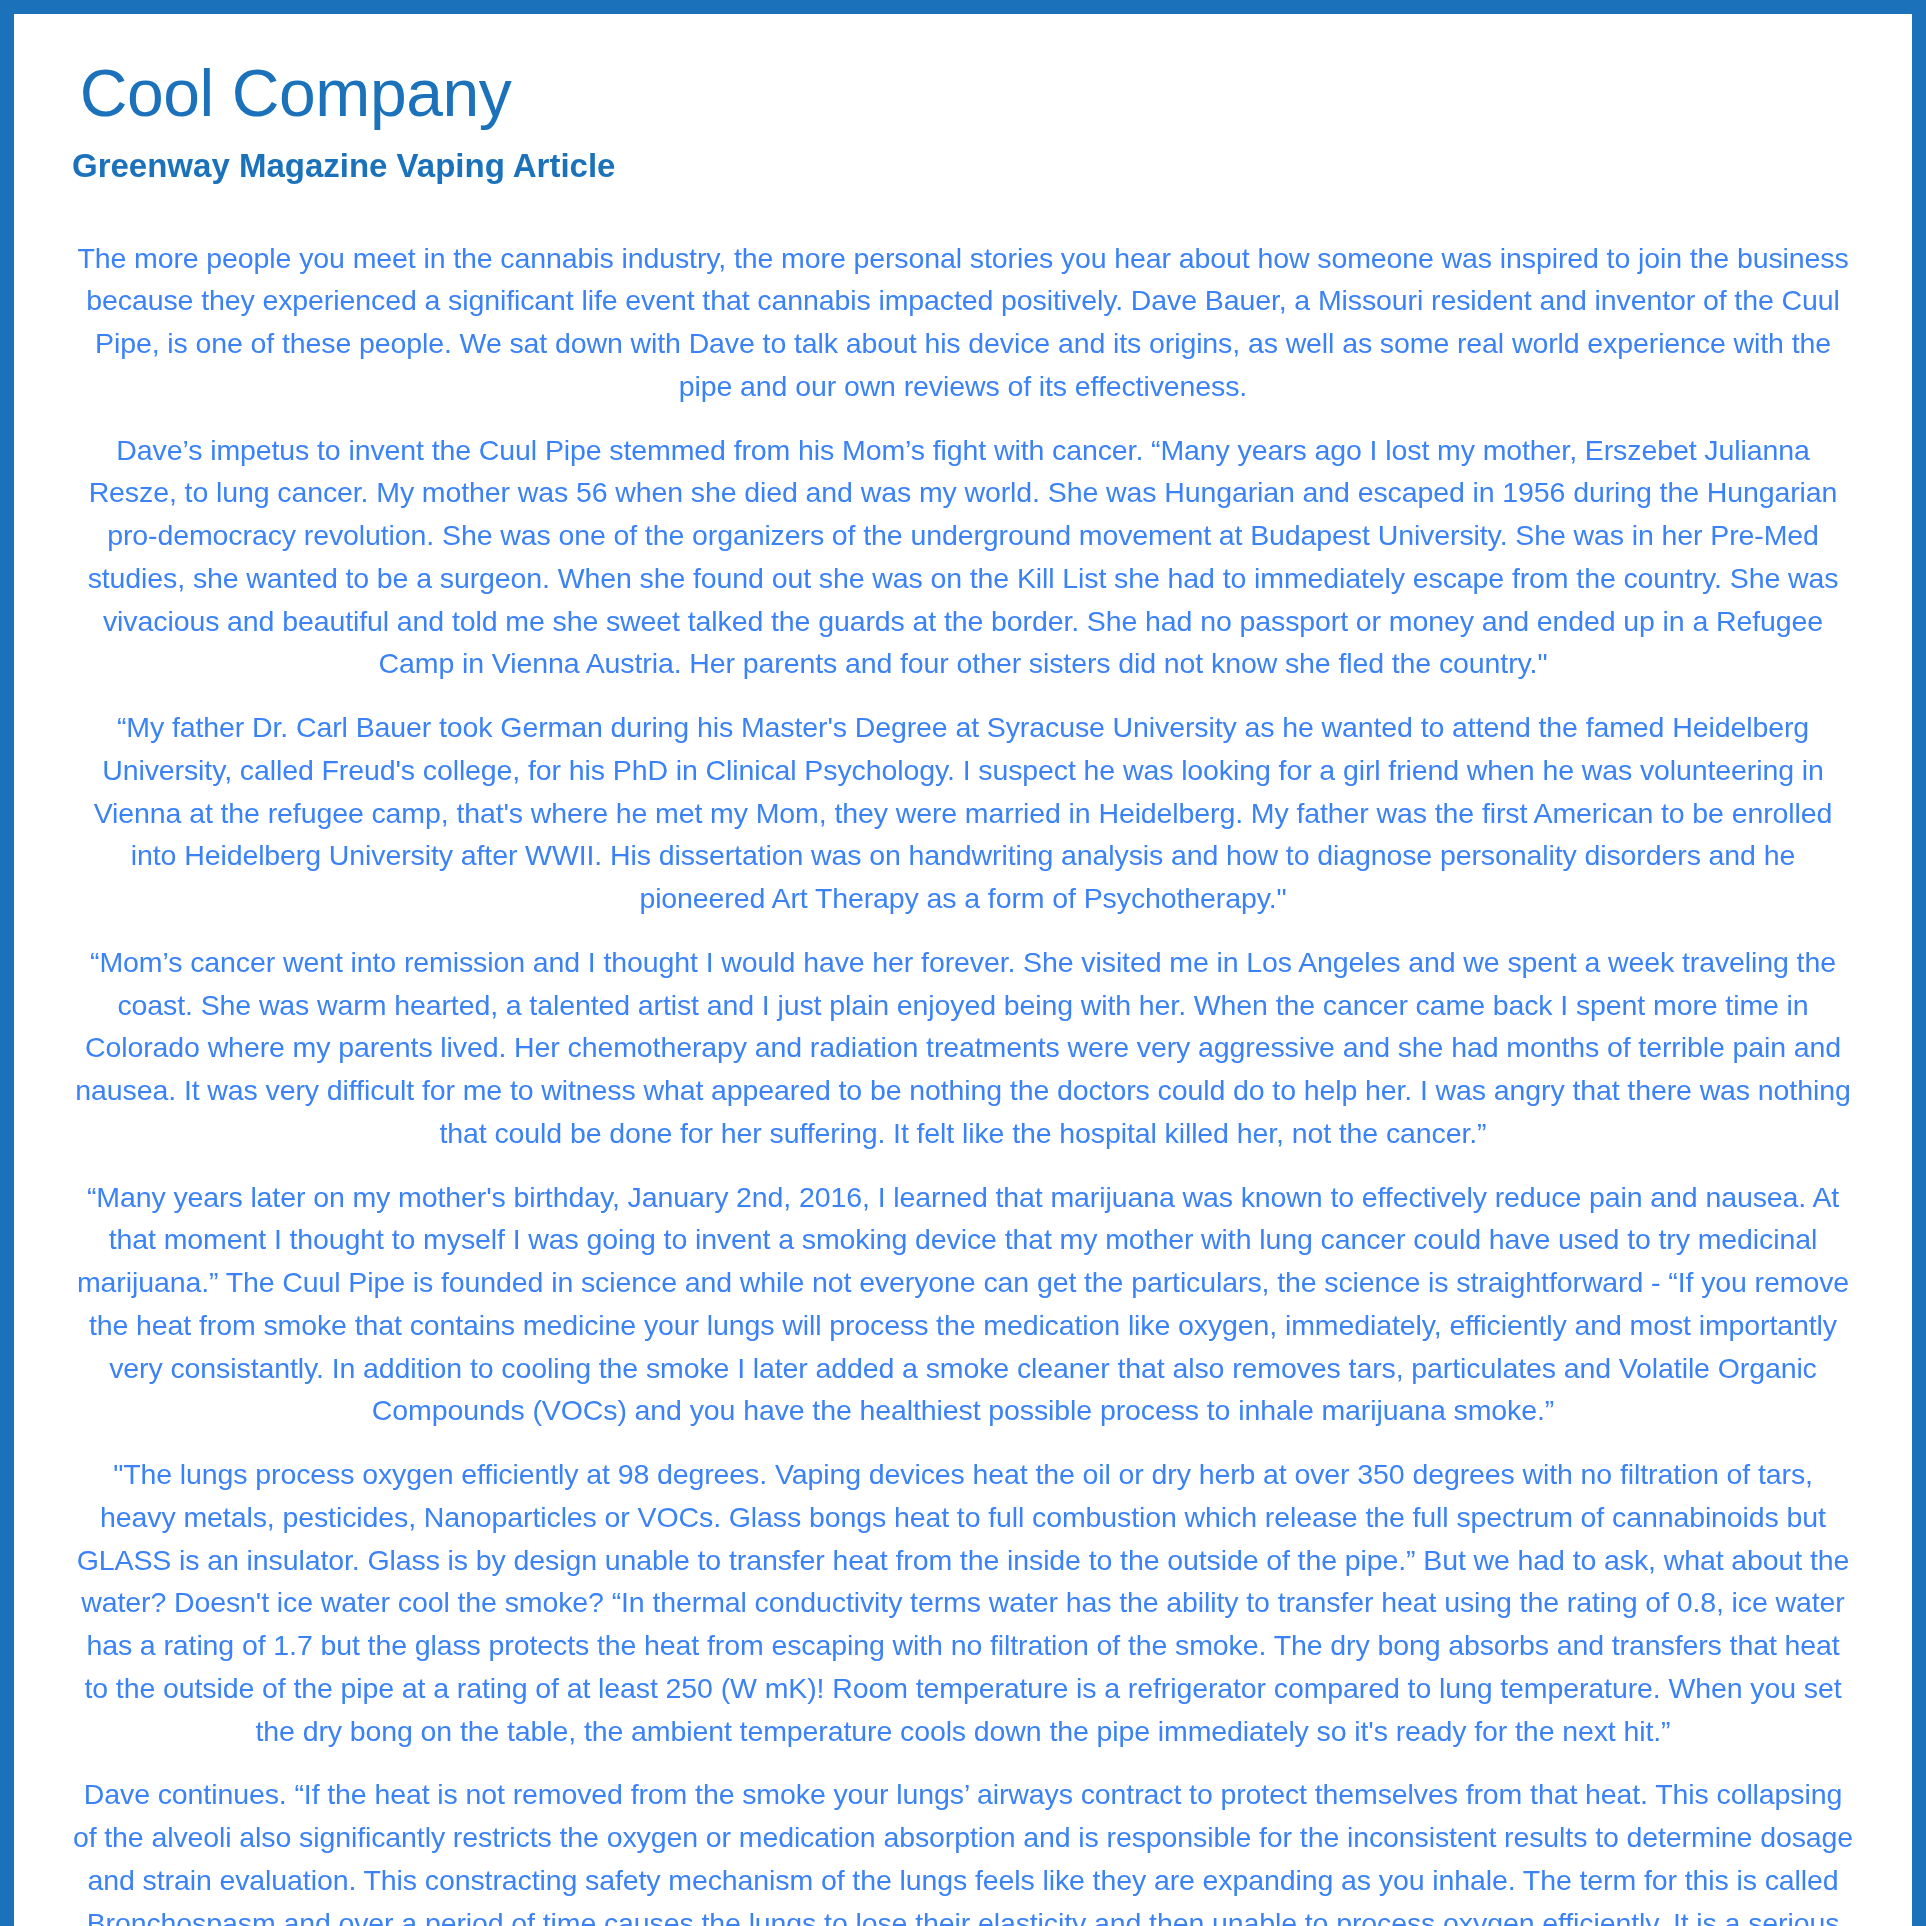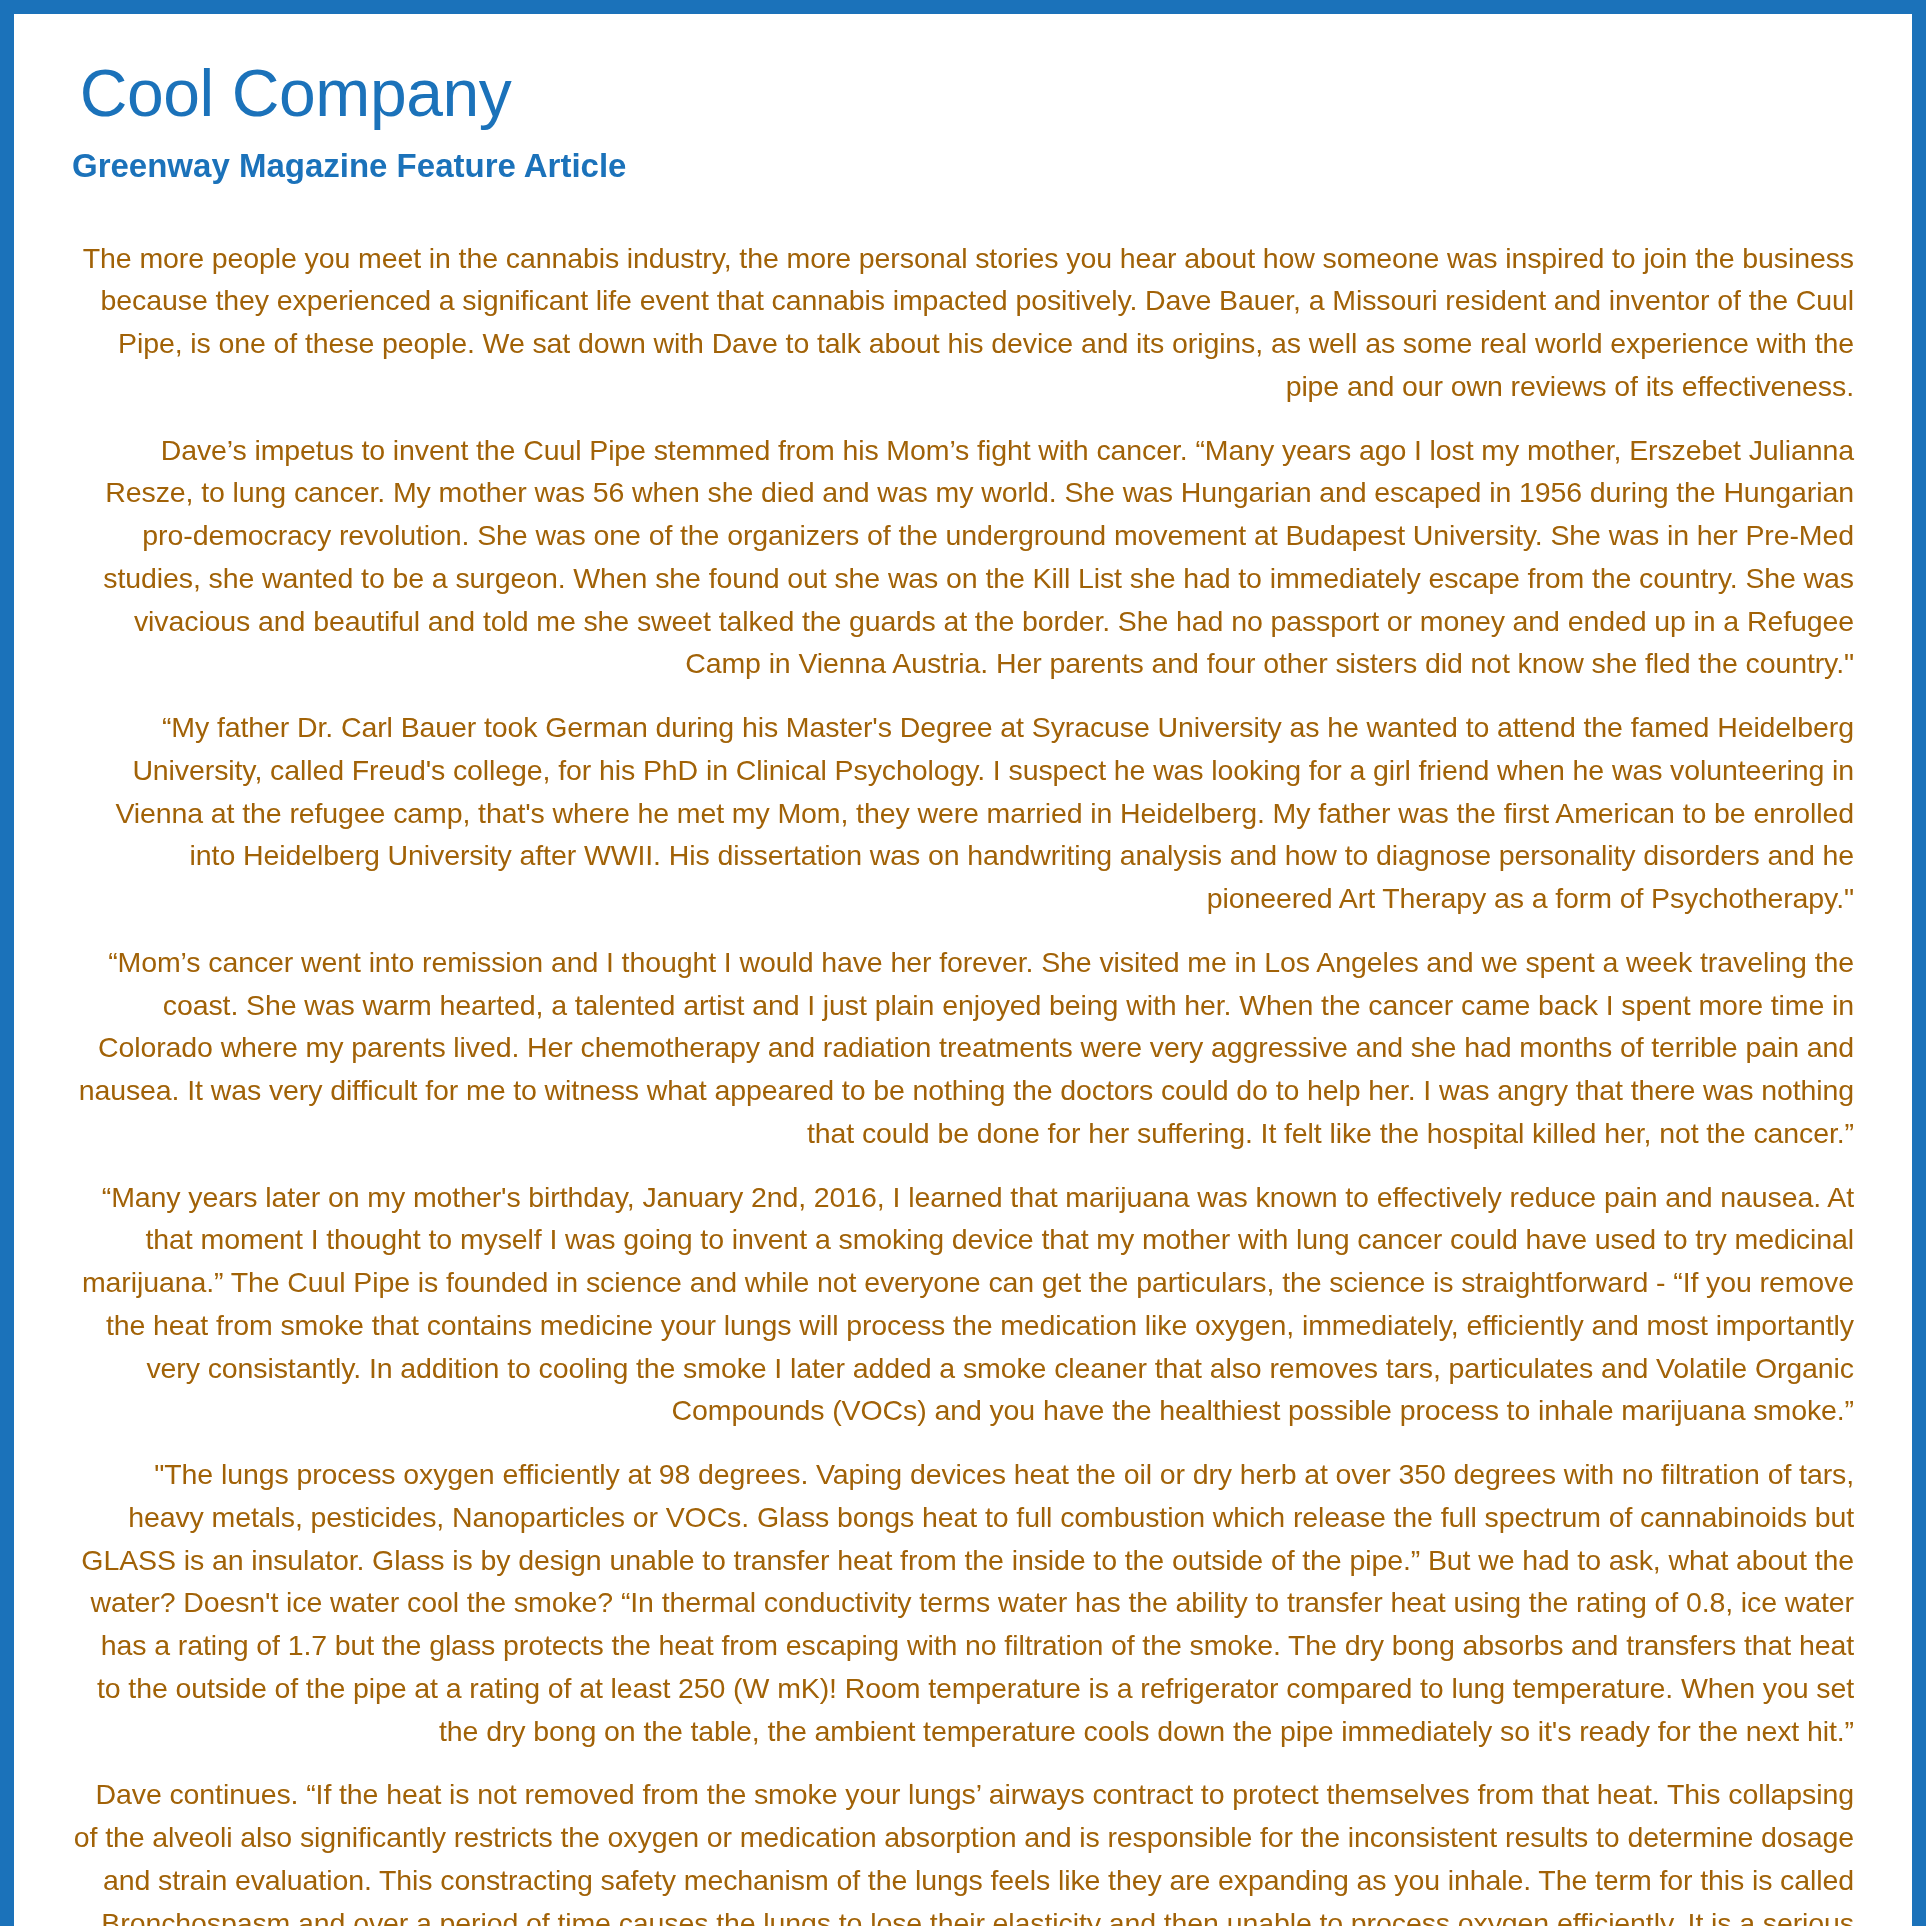--- a/index.html
+++ b/index.html
@@ -71,42 +71,42 @@
     margin: 0;
   }
 
   
   .article {
     flex: 1 1 auto;
     display: block;
   }
 
   .para {
-    color: #a16207;
+    color: #3b82f6;
     font-size: 28.5px;
     line-height: 1.50;
     margin: 0 0 21px 0;
-    text-align: right;
+    text-align: center;
     letter-spacing: -0.1px;
   }
 
   .para:last-child {
     margin-bottom: 0;
   }
 </style>
 </head>
 <body>
 
 <div class="page">
   <div class="page-inner">
 
     <div class="masthead">
       <h1 class="brand-title">Cool Company</h1>
       <div class="issue-block">
-        <p class="issue-line">Greenway Magazine Feature Article</p>
+        <p class="issue-line">Greenway Magazine Vaping Article</p>
       </div>
     </div>
 
     <div class="article">
       <p class="para">The more people you meet in the cannabis industry, the more personal stories you hear about how someone was inspired to join the business because they experienced a significant life event that cannabis impacted positively.  Dave Bauer, a Missouri resident and inventor of the Cuul Pipe, is one of these people. We sat down with Dave to talk about his device and its origins, as well as some real world experience with the pipe and our own reviews of its effectiveness.</p>
       <p class="para">Dave’s impetus to invent the Cuul Pipe stemmed from his Mom’s fight with cancer.  “Many years ago I lost my mother, Erszebet Julianna Resze, to lung cancer. My mother was 56 when she died and was my world. She was Hungarian and escaped in 1956 during the Hungarian pro-democracy revolution. She was one of the organizers of the underground movement at Budapest University. She was in her Pre-Med studies, she wanted to be a surgeon.  When she found out she was on the Kill List she had to immediately escape from the country.  She was vivacious and beautiful and told me she sweet talked the guards at the border. She had no passport or money and ended up in a Refugee Camp in Vienna Austria. Her parents and four other sisters did not know she fled the country."</p>
       <p class="para">“My father Dr. Carl Bauer took German during his Master's Degree at Syracuse University as he wanted to attend the famed Heidelberg University, called Freud's college, for his PhD in Clinical Psychology.  I suspect he was looking for a girl friend when he was volunteering in Vienna at the refugee camp, that's where he met my Mom, they were married in Heidelberg. My father was the first American to be enrolled into Heidelberg University after WWII. His dissertation was on handwriting analysis and how to diagnose personality disorders and he pioneered Art Therapy as a form of Psychotherapy."</p>
       <p class="para">“Mom’s cancer went into remission and I thought I would have her forever. She visited me in Los Angeles and we spent a week traveling the coast. She was warm hearted, a talented artist and I just plain enjoyed being with her. When the cancer came back I spent more time in Colorado where my parents lived. Her chemotherapy and radiation treatments were very aggressive and she had months of terrible pain and nausea. It was very difficult for me to witness what appeared to be nothing the doctors could do to help her.  I was angry that there was nothing that could be done for her suffering. It felt like the hospital killed her, not the cancer.”</p>
       <p class="para">“Many years later on my mother's birthday, January 2nd, 2016, I learned that marijuana was known to effectively reduce pain and nausea.   At that moment I thought to myself I was going to invent a smoking device that my mother with lung cancer could have used to try medicinal marijuana.” The Cuul Pipe is founded in science and while not everyone can get the particulars, the science is straightforward - “If you remove the heat from smoke that contains medicine your lungs will process the medication like oxygen, immediately, efficiently and most importantly very consistantly. In addition to cooling  the smoke I later added a smoke cleaner that also removes tars, particulates and Volatile Organic Compounds (VOCs) and you have the healthiest possible process to inhale marijuana smoke.”</p>
       <p class="para">"The lungs process oxygen efficiently at 98 degrees. Vaping devices heat the oil or dry herb at over 350 degrees with no filtration of tars, heavy metals, pesticides, Nanoparticles or VOCs. Glass bongs heat to full combustion which release the full spectrum of cannabinoids but GLASS is an insulator. Glass is by design unable to transfer heat from the inside to the outside of the pipe.”  But we had to ask, what about the water? Doesn't ice water cool the smoke?  “In thermal conductivity terms water has the ability to transfer heat using the rating of 0.8, ice water has a rating of 1.7 but the glass protects the heat from escaping with no filtration of the smoke. The dry bong absorbs and transfers that heat to the outside of the pipe at a rating of at least 250 (W mK)!  Room temperature is a refrigerator compared to lung temperature.  When you set the dry bong on the table, the ambient temperature cools down the pipe immediately so it's ready for the next hit.”</p>

